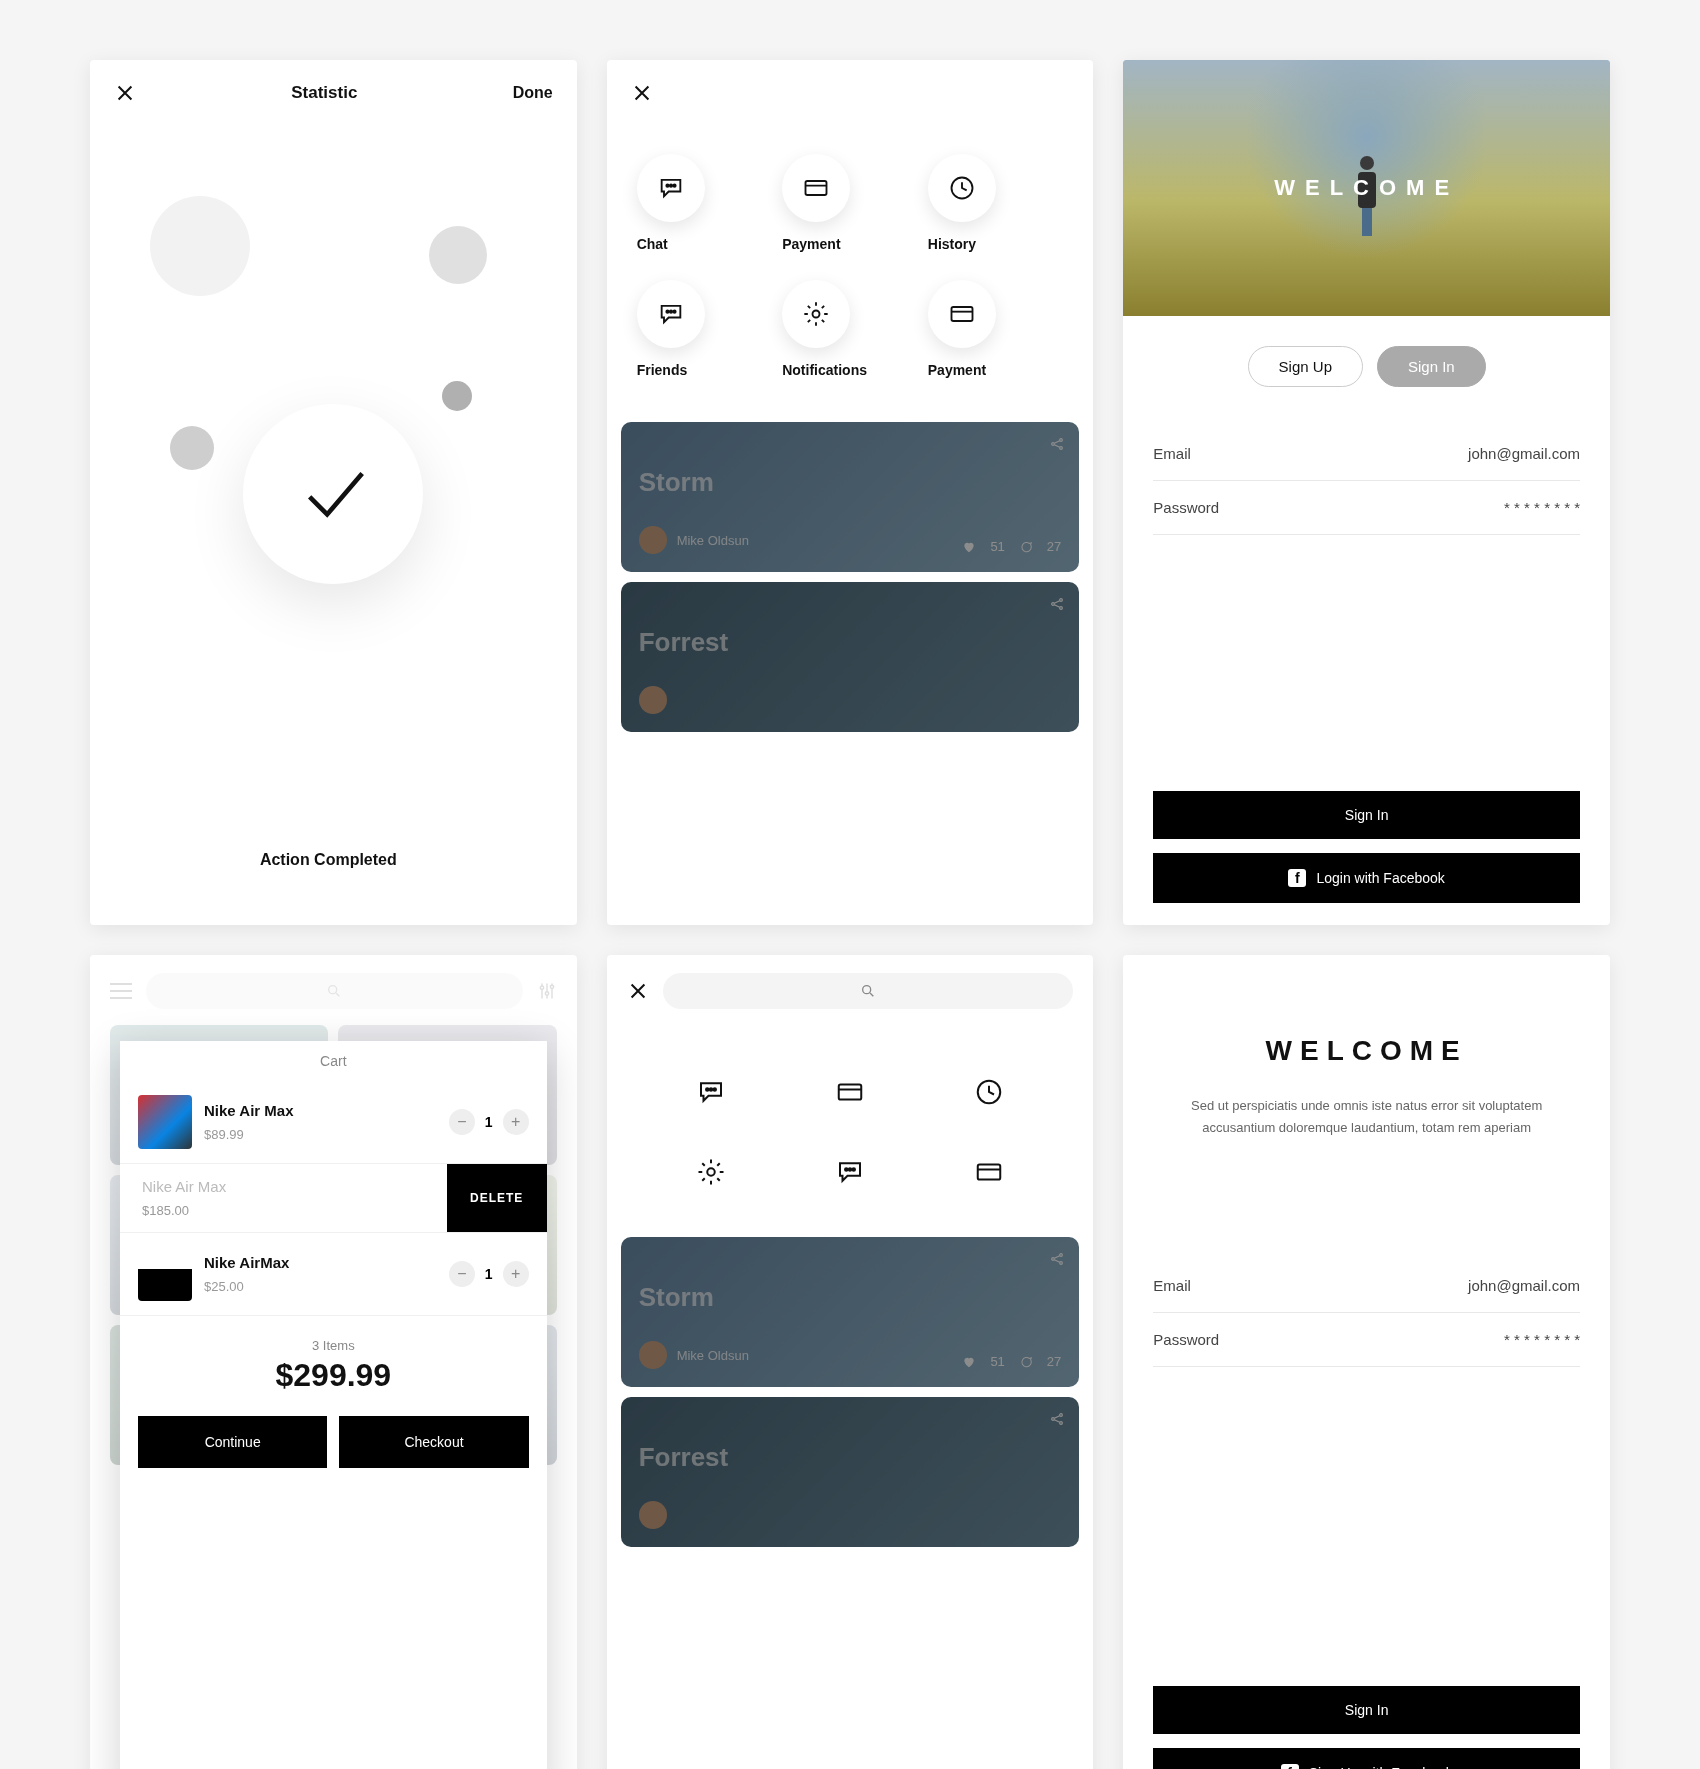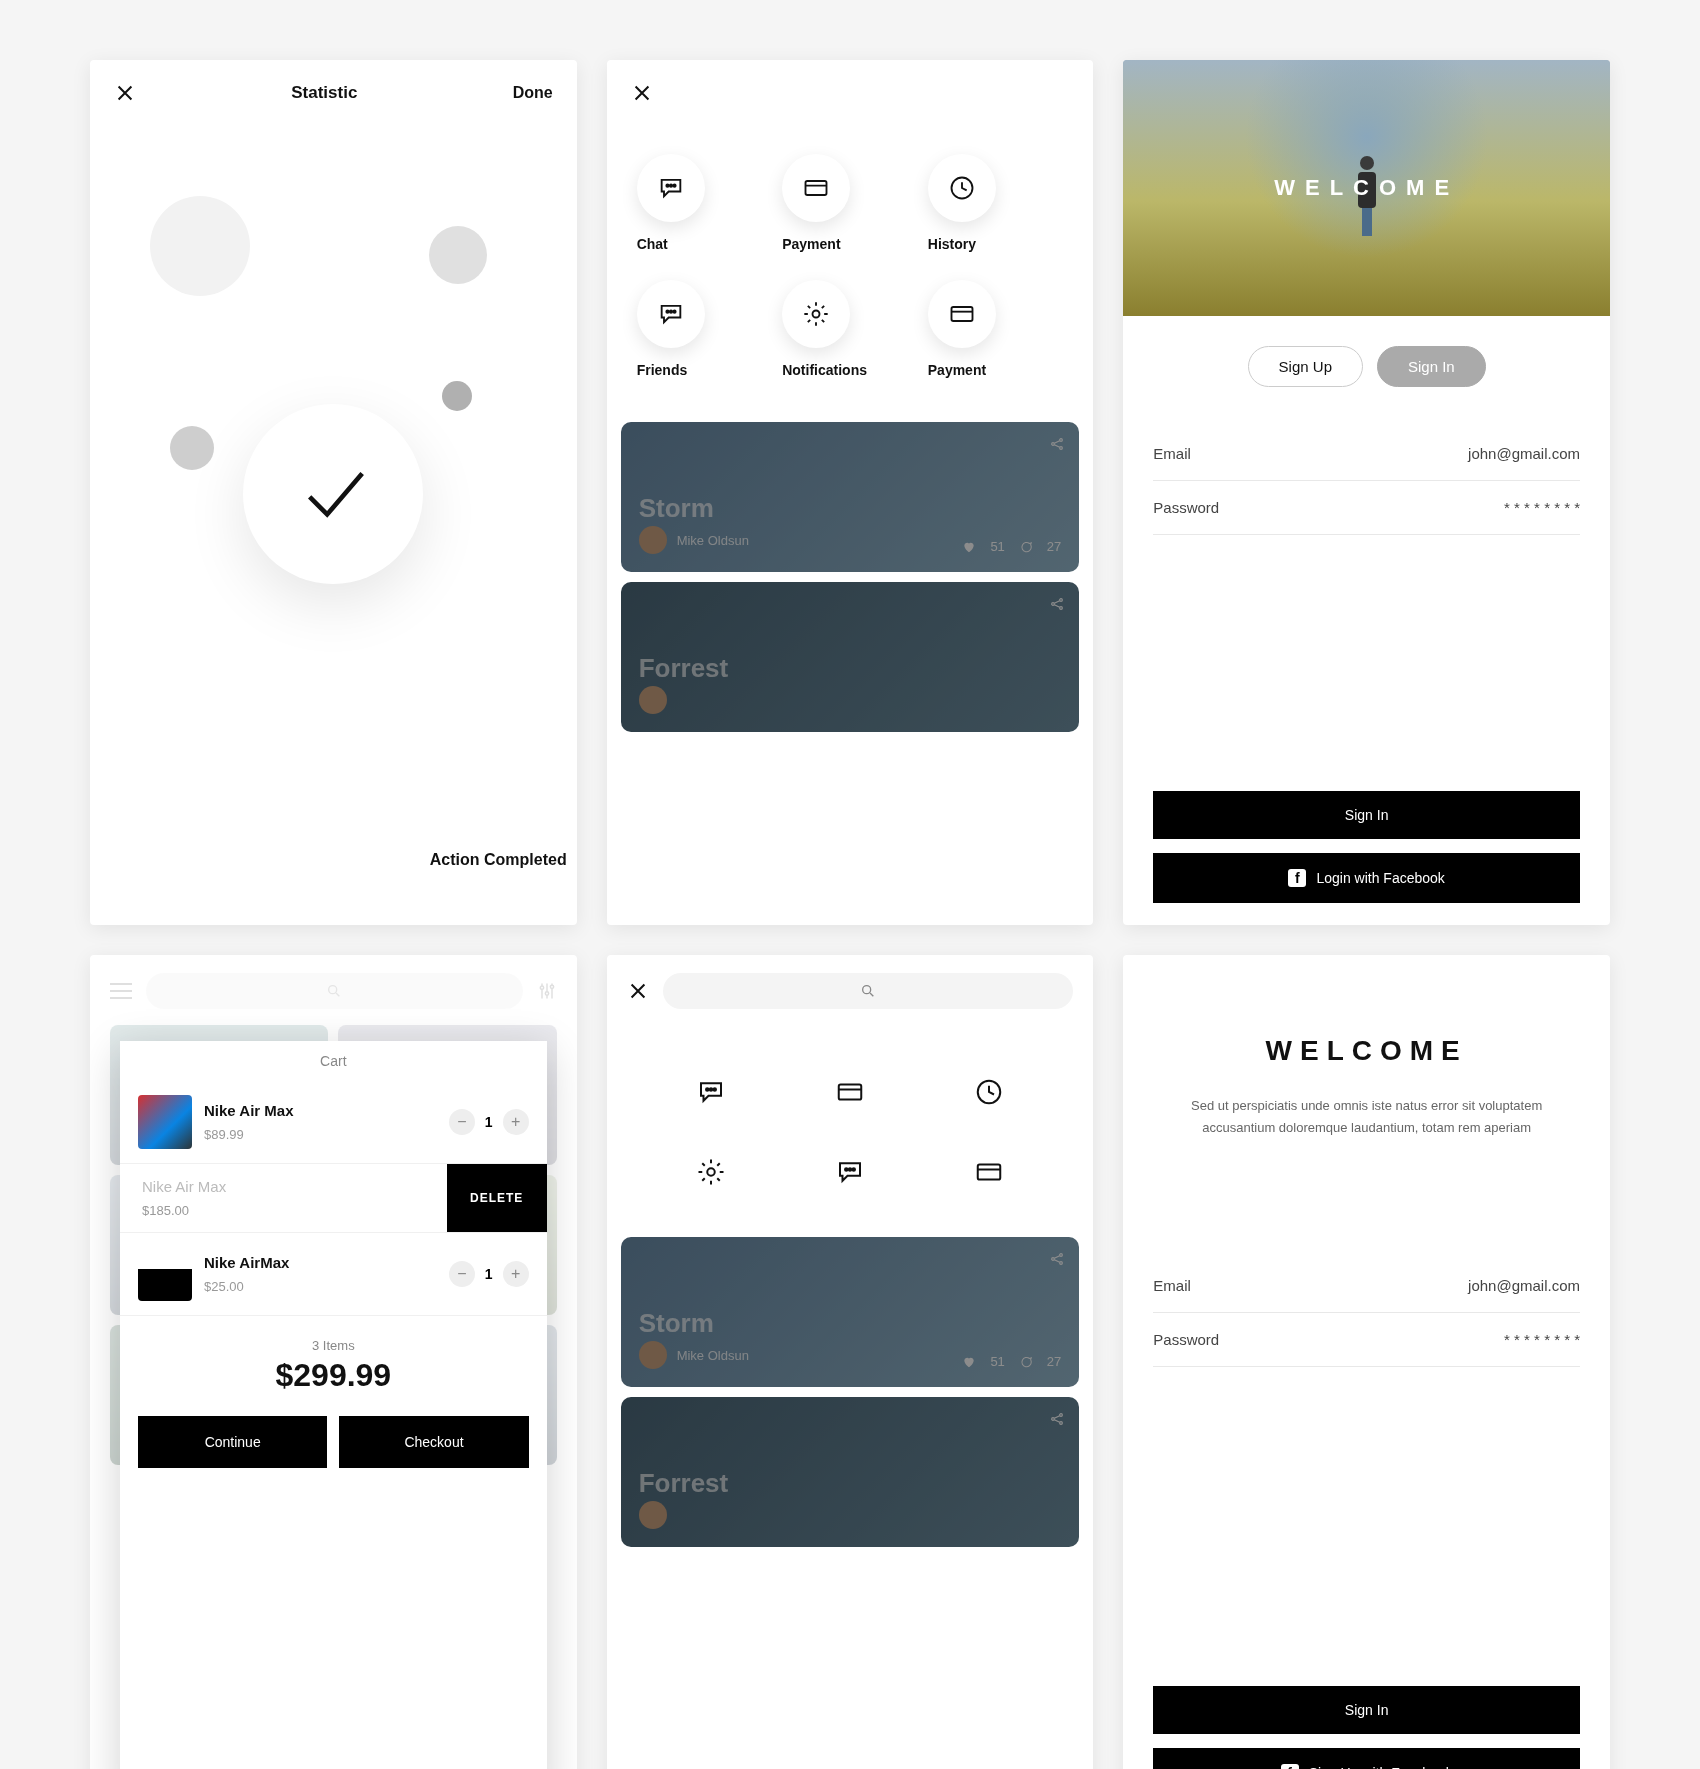--- a/index.html
+++ b/index.html
@@ -11,32 +11,32 @@
 .header .done { font-size: 16px; font-weight: 600; color: #111; cursor: pointer; }
 .close-x { width: 22px; height: 22px; stroke: #111; stroke-width: 2.2; fill: none; cursor: pointer; }
 .s1-body { display: flex; flex-direction: column; align-items: center; justify-content: center; height: calc(100% - 130px); position: relative; }
 .s1-check { width: 180px; height: 180px; border-radius: 50%; background: #fff; box-shadow: 0 20px 60px rgba(0,0,0,0.10); display: flex; align-items: center; justify-content: center; position: relative; z-index: 2; }
 .s1-check svg { width: 70px; height: 70px; }
 .s1-small { position: absolute; border-radius: 50%; background: linear-gradient(#ededed,#e0e0e0); }
 .s1-small.a { width: 100px; height: 100px; top: 70px; left: 60px; background:#f2f2f2; z-index:1;}
 .s1-small.b { width: 58px; height: 58px; top: 100px; right: 90px; background:#e0e0e0;z-index:1;}
 .s1-small.c { width: 30px; height: 30px; top: 255px; right: 105px; background:#b0b0b0;z-index:3;}
 .s1-small.d { width: 44px; height: 44px; top: 300px; left: 80px; background:#cecece;z-index:3;}
-.s1-msg { position: absolute; bottom: 56px; left: 0; right: 10px; text-align: right; font-weight: 600; font-size: 16px; color: #111; }
+.s1-msg { position: absolute; bottom: 56px; left: 0; right: 10px; text-align: center; font-weight: 600; font-size: 16px; color: #111; }
 .s2 { display: flex; flex-direction: column; }
 .menu-grid { display: grid; grid-template-columns: repeat(3, 1fr); gap: 28px 10px; padding: 50px 30px 34px; }
 .menu-item { display: flex; flex-direction: column; align-items: flex-start; gap: 14px; cursor: pointer; }
 .menu-circle { width: 68px; height: 68px; border-radius: 50%; background: #fff; box-shadow: 0 6px 18px rgba(0,0,0,0.10); display: flex; align-items: center; justify-content: center; }
 .menu-circle svg { width: 28px; height: 28px; }
 .menu-label { font-size: 14px; font-weight: 600; color: #111; }
 .feed { flex: 1; filter: brightness(0.55); overflow: hidden; }
 .card { height: 150px; background: linear-gradient(135deg,#6a8ca8,#95b8cc); border-radius: 10px; margin: 10px 14px; position: relative; padding: 18px; color: #fff; display:flex; flex-direction:column; justify-content:flex-end; }
 .card.c2 { background: linear-gradient(135deg,#4c6879,#6f90a2); }
 .card-title { font-size: 26px; font-weight: 700; color: rgba(255,255,255,0.7); }
-.card-meta { display: flex; align-items: center; gap: 10px; margin-top:2px;}
+.card-meta { display: flex; align-items: center; gap: 10px; margin-top:28px;}
 .avatar { width: 28px; height: 28px; border-radius: 50%; background: #c9a27f; }
 .card-meta span { font-size: 13px; opacity:.85;}
 .card-stats { position: absolute; bottom: 18px; right: 18px; display: flex; align-items: center; gap: 14px; font-size: 13px; }
 .card-share { position: absolute; top: 14px; right: 14px; }
 .s3-hero { height: 256px; background: linear-gradient(180deg,#a8baca 0%,#c9c46d 60%,#a59a46 100%); position: relative; display: flex; align-items: center; justify-content: center; }
 .s3-hero::after { content:""; position:absolute; top:0;left:0;right:0;bottom:0; background: radial-gradient(circle at 50% 30%,#8aa7bc 0%,transparent 40%), linear-gradient(#a2b5c4 0%,#bbb769 55%,#8a7f2f 100%); }
 .s3-welcome { position: relative; z-index: 2; color: #fff; font-size: 22px; font-weight: 700; letter-spacing: 10px; }
 .figure { position:absolute; z-index:2; width:34px; height:80px; top:96px; left:50%; transform:translateX(-50%);}
 .figure .head{width:14px;height:14px;background:#3a3a3a;border-radius:50%;margin:0 auto;}
 .figure .body{width:18px;height:36px;background:#2d2d2d;margin:2px auto 0;border-radius:4px;}

